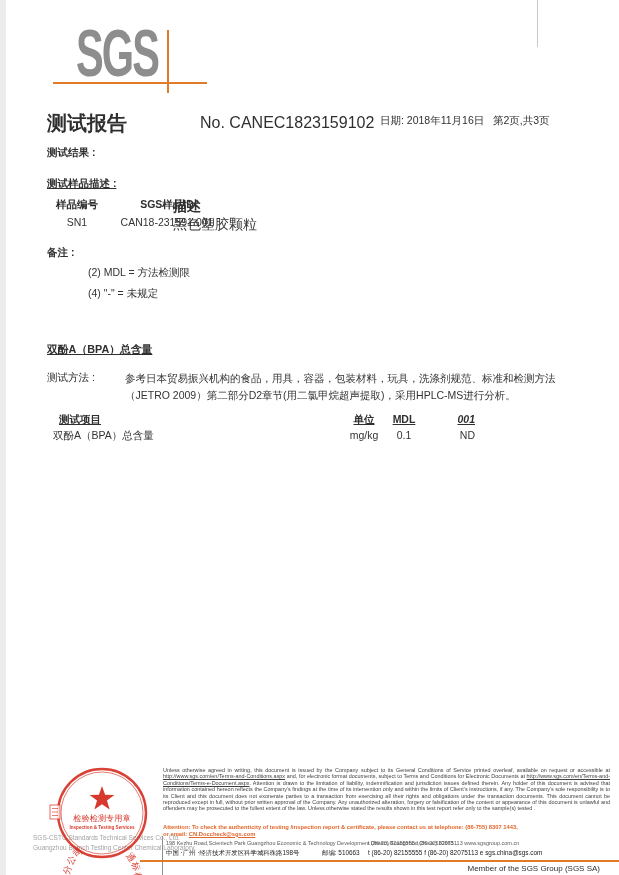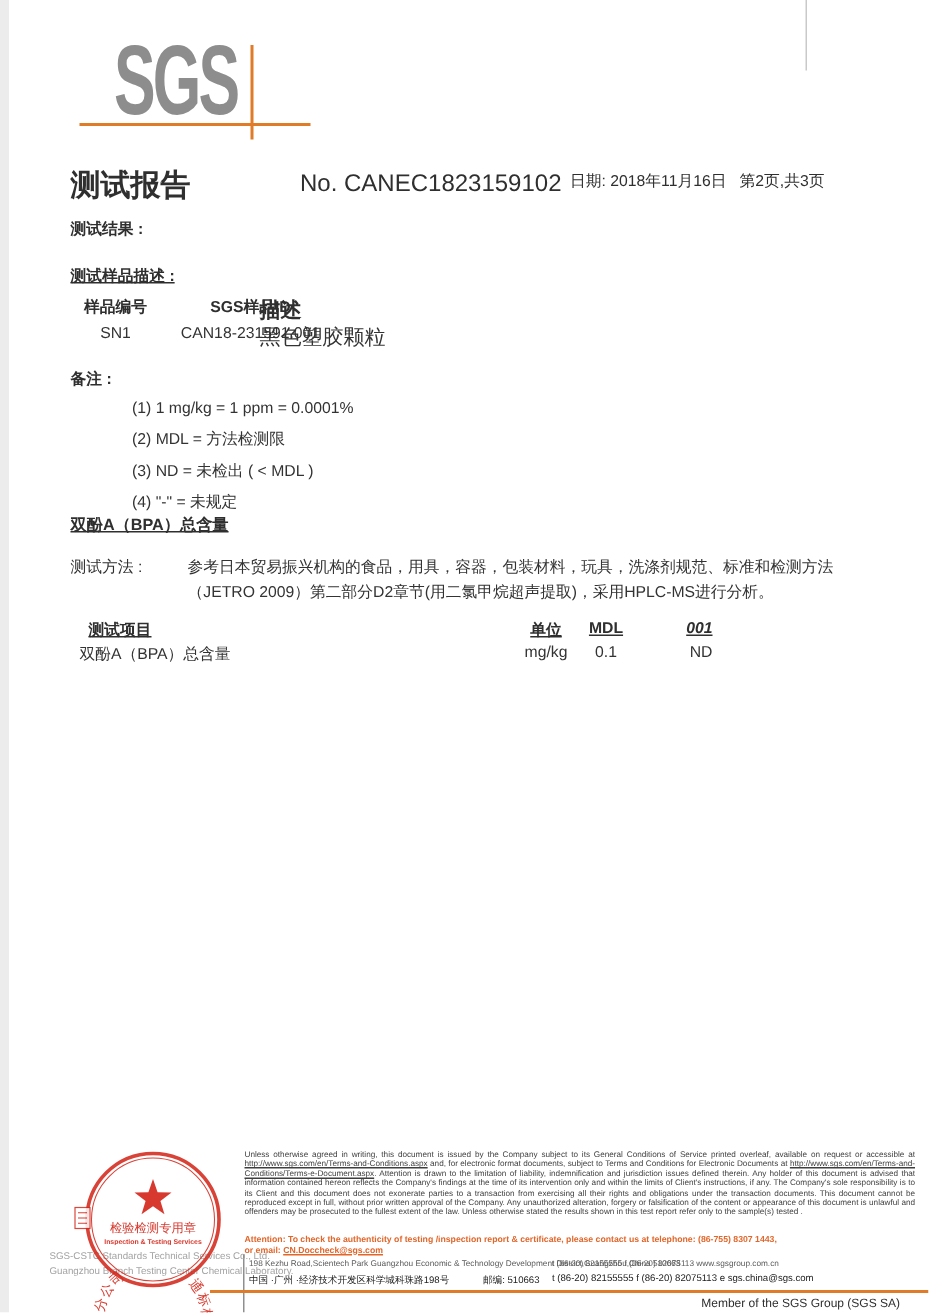--- a/index.html
+++ b/index.html
@@ -96,23 +96,21 @@
   <div class="sec-label sample-heading u">测试样品描述 :</div>
   <div class="s-col1 s-head">样品编号</div>
   <div class="s-col2 s-head">SGS样品ID</div>
   <div class="s-col3 s-head">描述</div>
   <div class="s-col1 s-row">SN1</div>
   <div class="s-col2 s-row">CAN18-231591.001</div>
   <div class="s-col3 s-row">黑色塑胶颗粒</div>
 
   <div class="sec-label notes-heading">备注 :</div>
   <div class="notes">
-    <div>(1) 1 mg/kg = 1 ppm = 0.0001%</div>
     <div>(2) MDL = 方法检测限</div>
-    <div>(3) ND = 未检出 ( &lt; MDL )</div>
     <div>(4) "-" = 未规定</div>
   </div>
 
   <div class="sec-label bpa-heading u">双酚A（BPA）总含量</div>
   <div class="method-label">测试方法 :</div>
   <div class="method-text">参考日本贸易振兴机构的食品，用具，容器，包装材料，玩具，洗涤剂规范、标准和检测方法（JETRO 2009）第二部分D2章节(用二氯甲烷超声提取)，采用HPLC-MS进行分析。</div>
 
   <div class="r-col1h r-head u">测试项目</div>
   <div class="r-col2 r-head u">单位</div>
   <div class="r-col3 r-head u">MDL</div>

